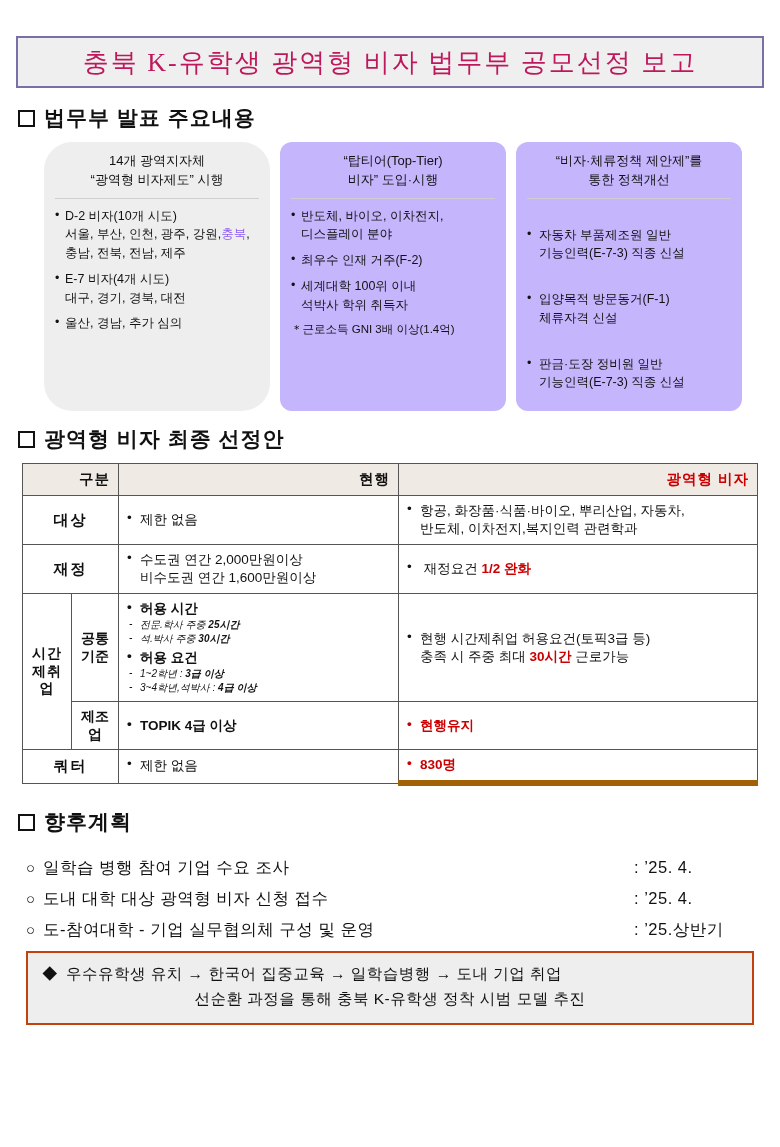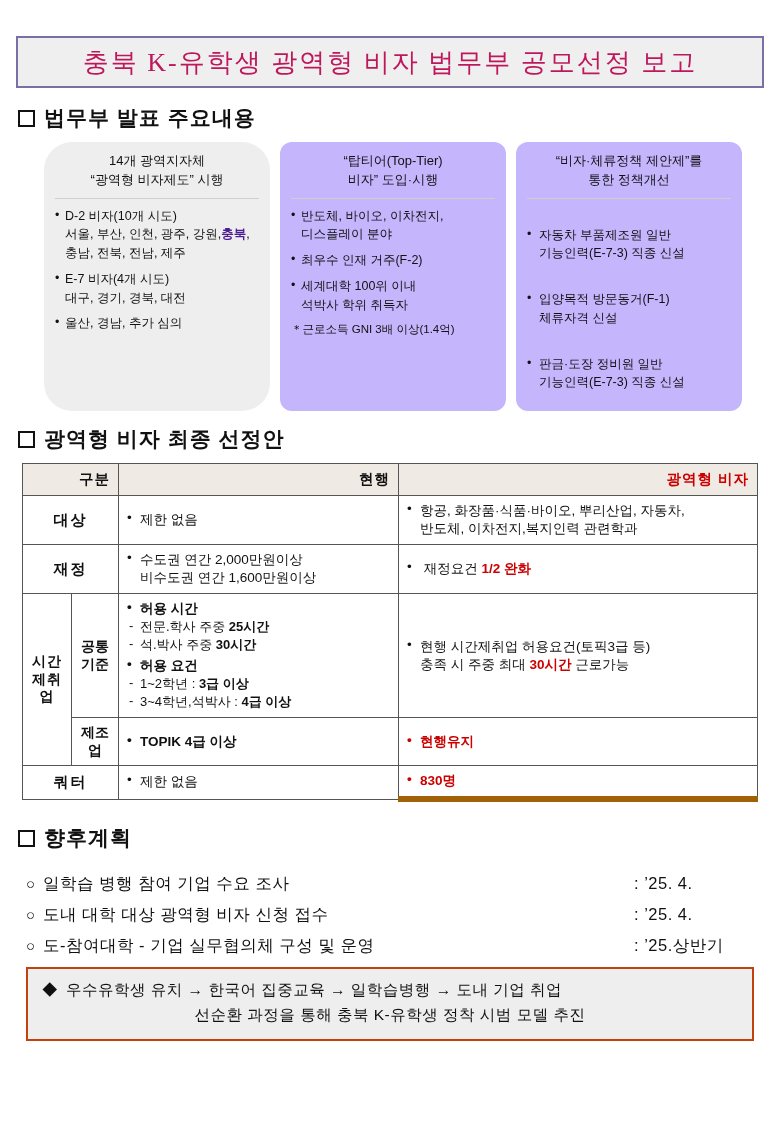--- a/index.html
+++ b/index.html
@@ -77,21 +77,21 @@
     margin: 2px 0 8px 0;
   }
   .card ul { margin: 0; padding: 0; list-style: none; }
   .card li { margin-bottom: 7px; position: relative; padding-left: 10px; }
   .card li:before {
     content: "•";
     position: absolute;
     left: 0; top: -1px;
   }
   .card li .sub { display: block; }
-  .card .hl { color: #4c1d95; font-weight: bold; }
+  .card .hl { color: #8b5cf6; font-weight: normal; }
   .card .note { font-size: 11.5px; }
   .card.c3 li { padding-left: 12px; margin-top: 27px; }
 
   
   .tbl-wrap { padding: 0 6px; }
   table.main {
     width: 100%;
     border-collapse: collapse;
     font-size: 13.5px;
   }
@@ -136,21 +136,21 @@
     text-align: center;
     font-weight: bold;
     font-size: 14px;
     width: 28px;
     line-height: 1.25;
   }
   .b { font-weight: bold; }
   .redb { color: #cc0000; font-weight: bold; }
   .bullet { position: relative; padding-left: 13px; display: block; }
   .bullet:before { content: "•"; position: absolute; left: 0; top: -1px; }
-  .dash { position: relative; padding-left: 13px; display: block; font-size: 13px; }
+  .dash { position: relative; padding-left: 13px; display: block; font-size: 10px; font-style: italic; }
   .dash:before { content: "-"; position: absolute; left: 2px; top: 0; }
   td.cell-pad { padding: 8px 10px; }
 
   
   .plan { padding: 2px 10px 0 10px; }
   .plan-row {
     display: flex;
     align-items: baseline;
     font-size: 16.5px;
     margin: 9px 0;

